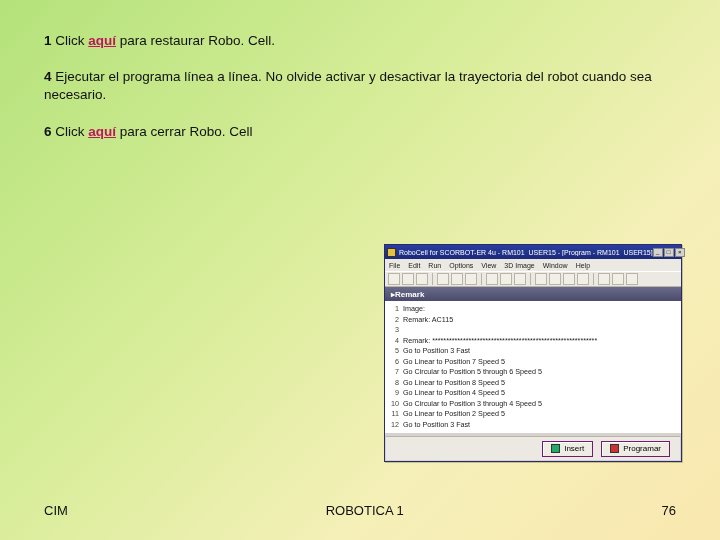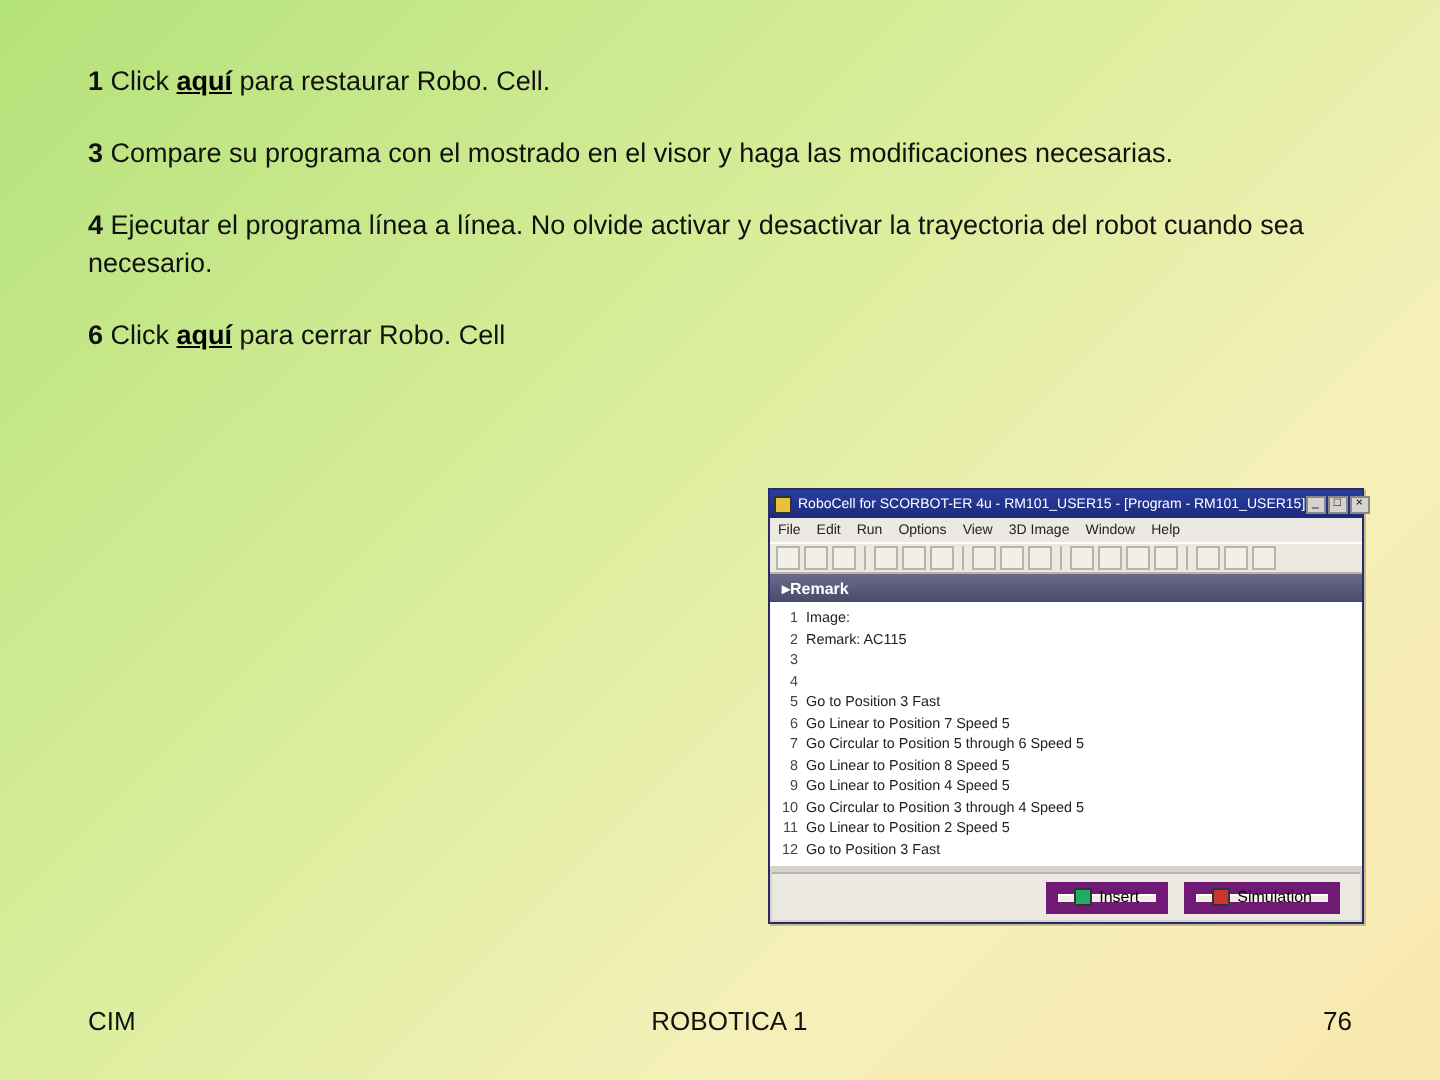--- a/index.html
+++ b/index.html
@@ -13,21 +13,21 @@
   .content {
     padding: 32px 44px 0 44px;
   }
   .step {
     font-size: 13.5px;
     color: #111;
     margin-bottom: 18px;
     line-height: 1.35;
   }
   .step .num { font-weight: bold; }
-  .link { color: #000000; text-decoration: underline; font-weight: bold; cursor: pointer; }
+  .link { color: #be185d; text-decoration: underline; font-weight: bold; cursor: pointer; }
   .bold { font-weight: bold; }
   .footer {
     position: absolute;
     bottom: 22px; left: 0; width: 100%;
     display: flex; justify-content: space-between;
     padding: 0 44px;
     font-size: 13px; color: #111;
   }
   .screenshot {
     position: absolute;
@@ -71,36 +71,33 @@
   .listing .row { display: flex; font-size: 7.2px; color: #222; line-height: 10.5px; white-space: nowrap; }
   .listing .ln { width: 14px; color: #444; text-align: right; padding-right: 4px; }
   .bottombar {
     position: absolute; bottom: 1px; left: 1px; right: 1px;
     height: 24px; background: #ece9e2; border-top: 1px solid #b8b4a8;
     display: flex; align-items: center; justify-content: flex-end; gap: 8px;
     padding: 0 10px;
   }
   .bbtn {
     height: 16px; padding: 0 8px;
-    background: #efece4; border: 6px solid #701a75;
+    background: #efece4; border: 1px solid #701a75;
     font-size: 8px; display: flex; align-items: center; gap: 4px;
     box-shadow: inset 1px 1px 0 #fff;
   }
   .bicon { width: 9px; height: 9px; background: #2a6; border: 1px solid #333; }
   .bicon.red { background: #c33; }
 </style>
 </head>
 <body>
 
 <div class="content">
   <p class="step">
     <span class="num">1</span><span> Click </span><a class="link">aquí</a><span> para restaurar Robo. Cell.</span>
-  </p>
-  <p class="step">
-    <span class="num">3</span><span> Compare su programa con el mostrado en el visor y haga las modificaciones necesarias.</span>
   </p>
   <p class="step">
     <span class="num">4</span><span> Ejecutar el programa línea a línea. No olvide activar y desactivar la trayectoria del robot cuando sea necesario.</span>
   </p>
   <p class="step">
     <span class="num">6</span><span> Click </span><a class="link">aquí</a><span> para cerrar Robo. Cell</span>
   </p>
 </div>
 
 <div class="screenshot">
@@ -158,20 +155,21 @@
       </div>
     <div class="row">
         <span class="ln">2</span>
         <span>Remark: AC115</span>
       </div>
     <div class="row">
         <span class="ln">3</span>
       </div>
     <div class="row">
         <span class="ln">4</span>
+        <span>Remark: ***********************************************************</span>
       </div>
     <div class="row">
         <span class="ln">5</span>
         <span>Go to Position 3 Fast</span>
       </div>
     <div class="row">
         <span class="ln">6</span>
         <span>Go Linear to Position 7 Speed 5</span>
       </div>
     <div class="row">
@@ -199,21 +197,21 @@
         <span>Go to Position 3 Fast</span>
       </div>
   </div>
   <div class="bottombar">
     <div class="bbtn">
       <span class="bicon"></span>
       <span>Insert</span>
     </div>
     <div class="bbtn">
       <span class="bicon red"></span>
-      <span>Simulation</span>
+      <span>Programar</span>
     </div>
   </div>
 </div>
 
 <div class="footer">
   <span>CIM</span>
   <span>ROBOTICA 1</span>
   <span>76</span>
 </div>
 

